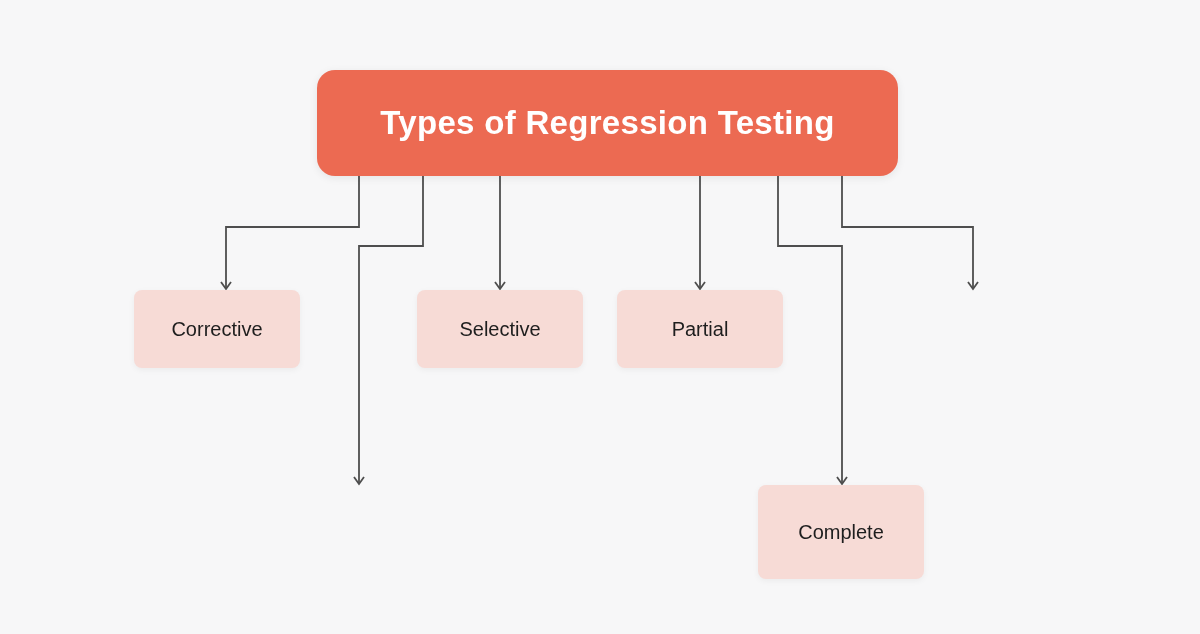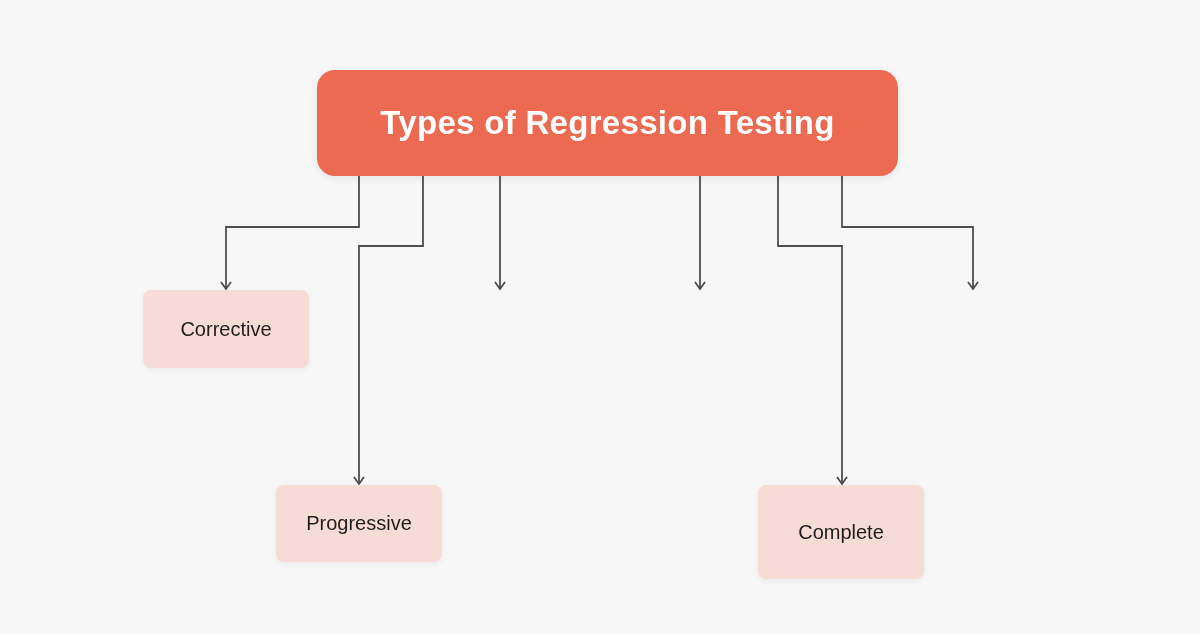--- a/index.html
+++ b/index.html
@@ -61,21 +61,21 @@
     align-items: center;
     justify-content: center;
     box-shadow: 0 2px 6px rgba(0,0,0,0.05);
   }
   .node .label {
     color: var(--node-text);
     font-size: 20px;
     font-weight: 500;
     white-space: nowrap;
   }
-  .node-corrective  { left: 143px; top: 290px; }
+  .node-corrective  { left: 134px; top: 290px; }
   .node-selective   { left: 417px; top: 290px; }
   .node-partial     { left: 617px; top: 290px; }
   .node-retest-all  { left: 891px; top: 290px; }
   .node-progressive { left: 276px; top: 485px; height: 77px; }
   .node-complete    { left: 758px; top: 485px; height: 94px; }
 </style>
 </head>
 <body>
 
 <div class="canvas">
@@ -102,24 +102,27 @@
   </svg>
 
   <div class="title-box">
     <span class="title">Types of Regression Testing</span>
   </div>
 
   <div class="node node-corrective">
     <span class="label">Corrective</span>
   </div>
 
+  <div class="node node-selective">
+    <span class="label">Selective</span>
+  </div>
+
+  <div class="node node-partial">
+    <span class="label">Partial</span>
+  </div>
 
 
-
-  <div class="node node-progressive">
-    <span class="label">Progressive</span>
-  </div>
 
   <div class="node node-complete">
     <span class="label">Complete</span>
   </div>
 
 </div>
 
 </body></html>

